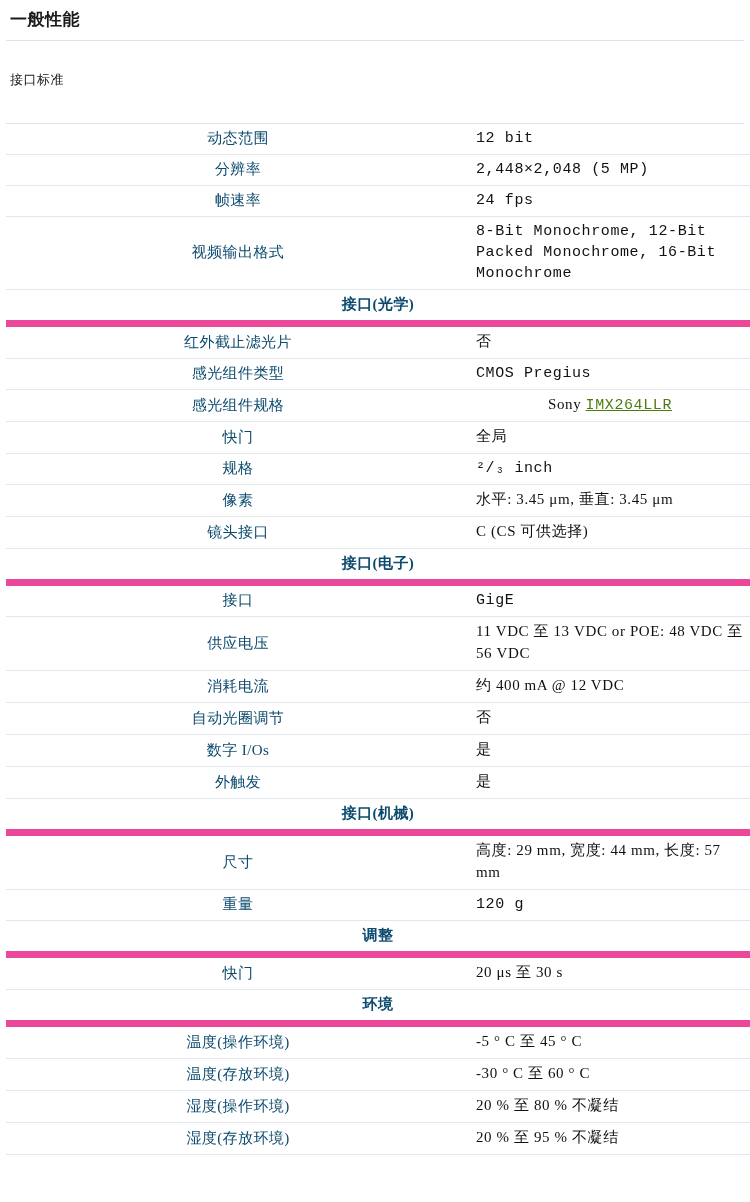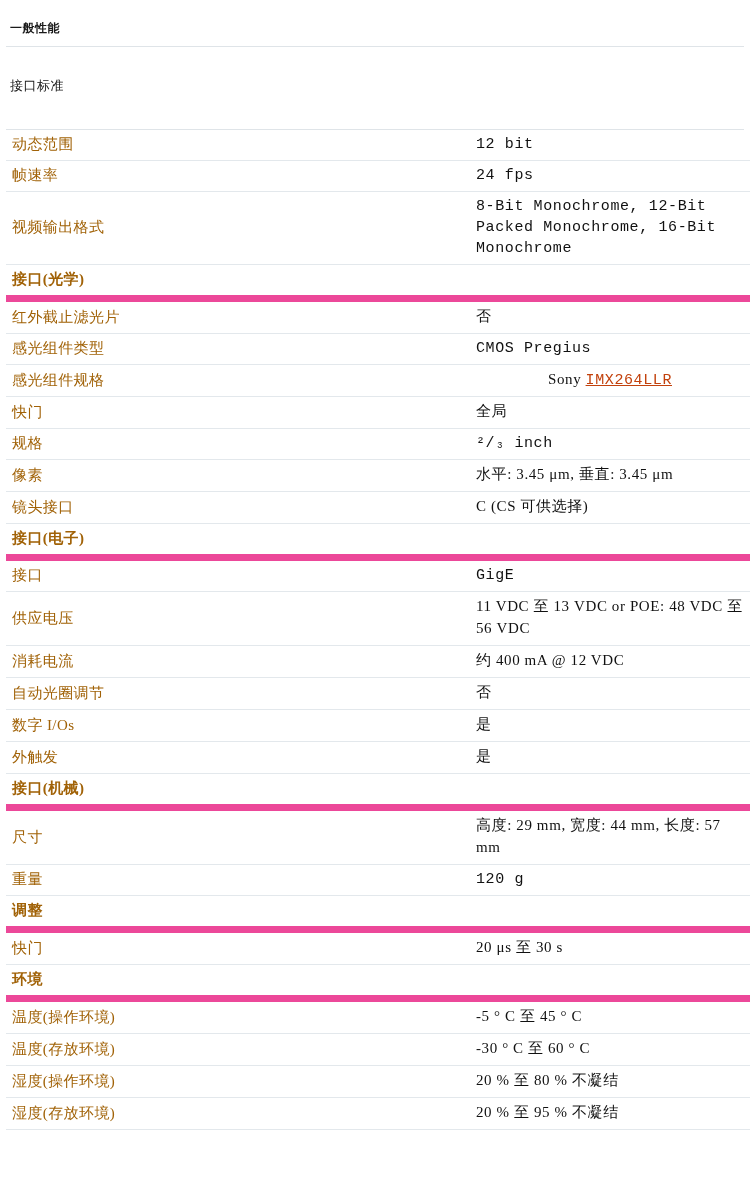--- a/index.html
+++ b/index.html
@@ -15,25 +15,24 @@
   }
   .page {
     width: 750px;
     box-sizing: border-box;
     padding: 0 4px;
     position: relative;
   }
 
   
   .section-title {
-    font-size: 12px;
+    font-size: 17px;
     font-weight: bold;
     padding: 8px 6px 9px 6px;
     letter-spacing: 0.5px;
-    margin-top: 12px;
   }
   .rule {
     border-bottom: 1px solid #dfe4e8;
     height: 0;
     margin: 0 2px;
   }
 
   
   .subhead {
     font-size: 13px;
@@ -57,36 +56,37 @@
     padding: 4px 6px 5px 6px;
     font-size: 15px;
     line-height: 21px;
   }
   table.specs tr.group td {
     font-weight: bold;
     border-bottom: 7px solid #ec4899;
     padding: 4px 6px 5px 6px;
   }
   td.label {
-    color: #a16207;
+    color: #0c4a6e;
     letter-spacing: 0.4px;
+    text-align: center;
   }
   td.value {
     color: #111111;
     letter-spacing: 0.6px;
     font-family: "Liberation Mono", "DejaVu Sans Mono", monospace;
     font-size: 14px;
   }
   td.value .cjk {
     font-family: "Liberation Serif", "DejaVu Serif", serif;
     font-size: 15px;
     letter-spacing: 0.6px;
   }
   a.partlink {
-    color: #c2410c;
+    color: #4d7c0f;
     text-decoration: underline;
   }
   .tallrow td { padding-top: 6px; padding-bottom: 7px; }
 </style>
 </head>
 <body>
 
 <div class="page">
 
   <div class="section-title">一般性能</div>
@@ -99,20 +99,24 @@
     <colgroup>
         <col class="c1">
         <col class="c2">
       </colgroup>
     <tbody id="spec-body">
         <tr>
           <td class="label">动态范围</td>
           <td class="value"><span class="">12  bit</span></td>
         </tr>
         <tr>
+          <td class="label">分辨率</td>
+          <td class="value"><span class="">2,448×2,048  (5  MP)</span></td>
+        </tr>
+        <tr>
           <td class="label">帧速率</td>
           <td class="value"><span class="">24  fps</span></td>
         </tr>
         <tr class="tallrow">
           <td class="label">视频输出格式</td>
           <td class="value"><span class="">8-Bit Monochrome, 12-Bit Packed Monochrome, 16-Bit Monochrome</span></td>
         </tr>
         <tr class="group">
           <td colspan="2" class="label">接口(光学)</td>
         </tr>

